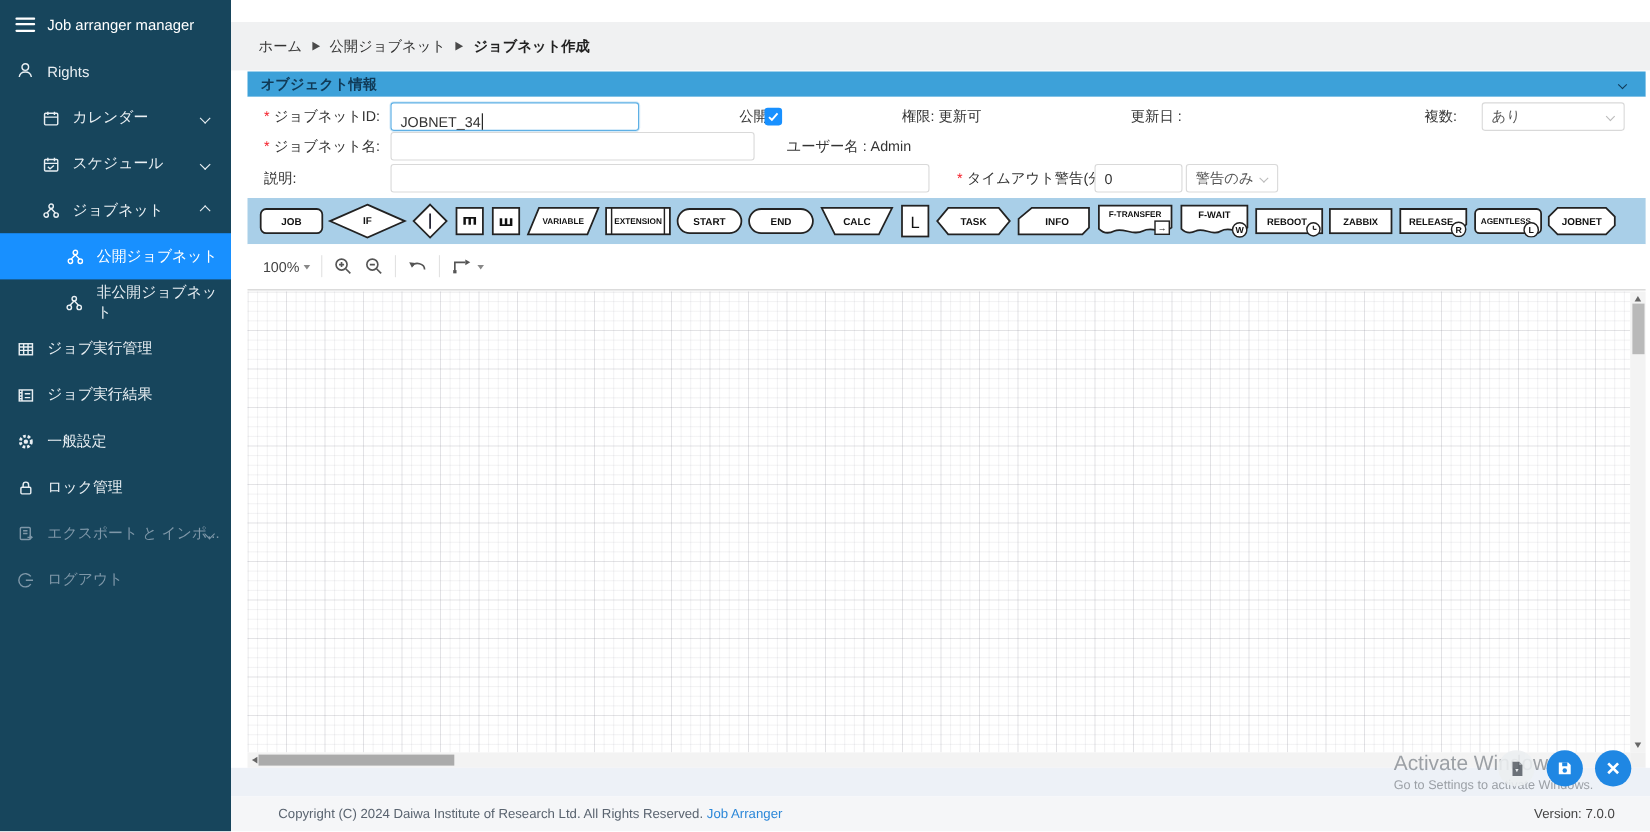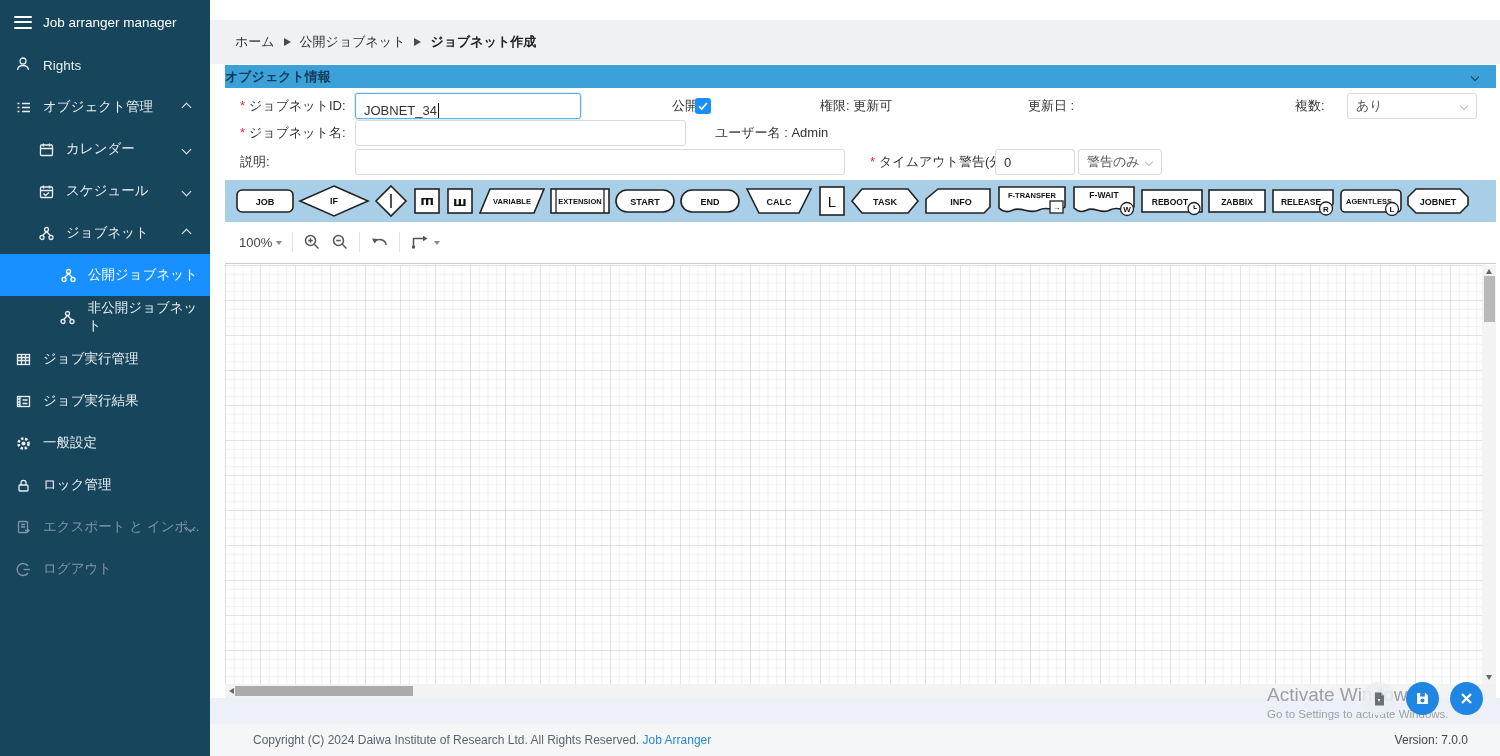--- a/index.html
+++ b/index.html
@@ -26,21 +26,21 @@
   .sb-item.muted .chev { right:16px; }
   svg.sic { stroke:currentColor; fill:none; stroke-width:1.3; }
 
   
   .main { position:absolute; left:210px; top:0; right:0; bottom:0; background:#fff;margin-top:20px; }
   .breadcrumb { height:44px; background:#f0f1f2; display:flex; align-items:center; gap:9px; padding-left:25px; font-size:13px; color:#333; }
   .breadcrumb .tri { width:0; height:0; border-left:7px solid #4a4a4a; border-top:4.5px solid transparent; border-bottom:4.5px solid transparent; }
   .breadcrumb .current { font-weight:bold; color:#222; }
   .bc-link { cursor:pointer; }
 
-  .panel-header { position:absolute; left:15px; right:4px; top:45px; height:23px; background:#3da1d9; display:flex; align-items:center; font-size:13px; font-weight:bold; color:#103a57; }
+  .panel-header { position:absolute; left:15px; right:4px; top:45px; height:23px; background:#3da1d9; display:flex; align-items:center; padding-left:12px; font-size:13px; font-weight:bold; color:#103a57; }
   .panel-header .chev { position:absolute; right:18px; color:#103a57; width:6px; height:6px; }
 
   .form { position:absolute; left:15px; right:4px; top:68px; height:92px; background:#fff; font-size:13px; color:#333; }
   .form .lab { position:absolute; height:26px; line-height:26px; white-space:nowrap; }
   .req { color:#f5222d; margin-right:4px; }
   .inp { position:absolute; height:26px; border:1px solid #d9d9d9; border-radius:3px; background:#fff; font-size:13px; color:#333; padding:0 8px; font-family:inherit; }
   .fakeinp { position:absolute; height:26px; border:1px solid #d9d9d9; border-radius:3px; background:#fff; display:flex; align-items:center; padding:0 8px; }
   .fakeinp.focused { border:1.5px solid #5eb0e5; box-shadow:0 0 0 1px rgba(94,176,229,.25); }
   .caret { width:1px; height:15px; background:#111; margin-left:1px; }
   .select { position:absolute; height:26px; border:1px solid #d9d9d9; border-radius:3px; background:#fff; display:flex; align-items:center; padding:0 8px; color:#555; cursor:pointer; }
@@ -120,29 +120,20 @@
     <div class="sb-user">
       <span class="ic">
         <svg class="sic" width="16" height="16" viewBox="0 0 16 16">
             <circle cx="8" cy="5" r="3"></circle>
             <path d="M2.5 14 C3 10.5 6 9.5 8 9.5 C10 9.5 13 10.5 13.5 14"></path>
           </svg>
       </span>
       <span>Rights</span>
     </div>
 
-    <div class="sb-item lv0">
-      <span class="ic">
-        <svg class="sic" width="15" height="15" viewBox="0 0 15 15">
-            <path d="M1.5 3.5 h2 M6 3.5 h8 M1.5 7.5 h2 M6 7.5 h8 M1.5 11.5 h2 M6 11.5 h8"></path>
-          </svg>
-      </span>
-      <span>オブジェクト管理</span>
-      <span class="chev up"></span>
-    </div>
 
     <div class="sb-item lv1">
       <span class="ic">
         <svg class="sic" width="15" height="15" viewBox="0 0 15 15">
             <rect x="1.5" y="3" width="12" height="10.5" rx="1"></rect>
             <path d="M4.5 1.5 v3 M10.5 1.5 v3 M1.5 6.5 h12"></path>
           </svg>
       </span>
       <span>カレンダー</span>
       <span class="chev down"></span>

